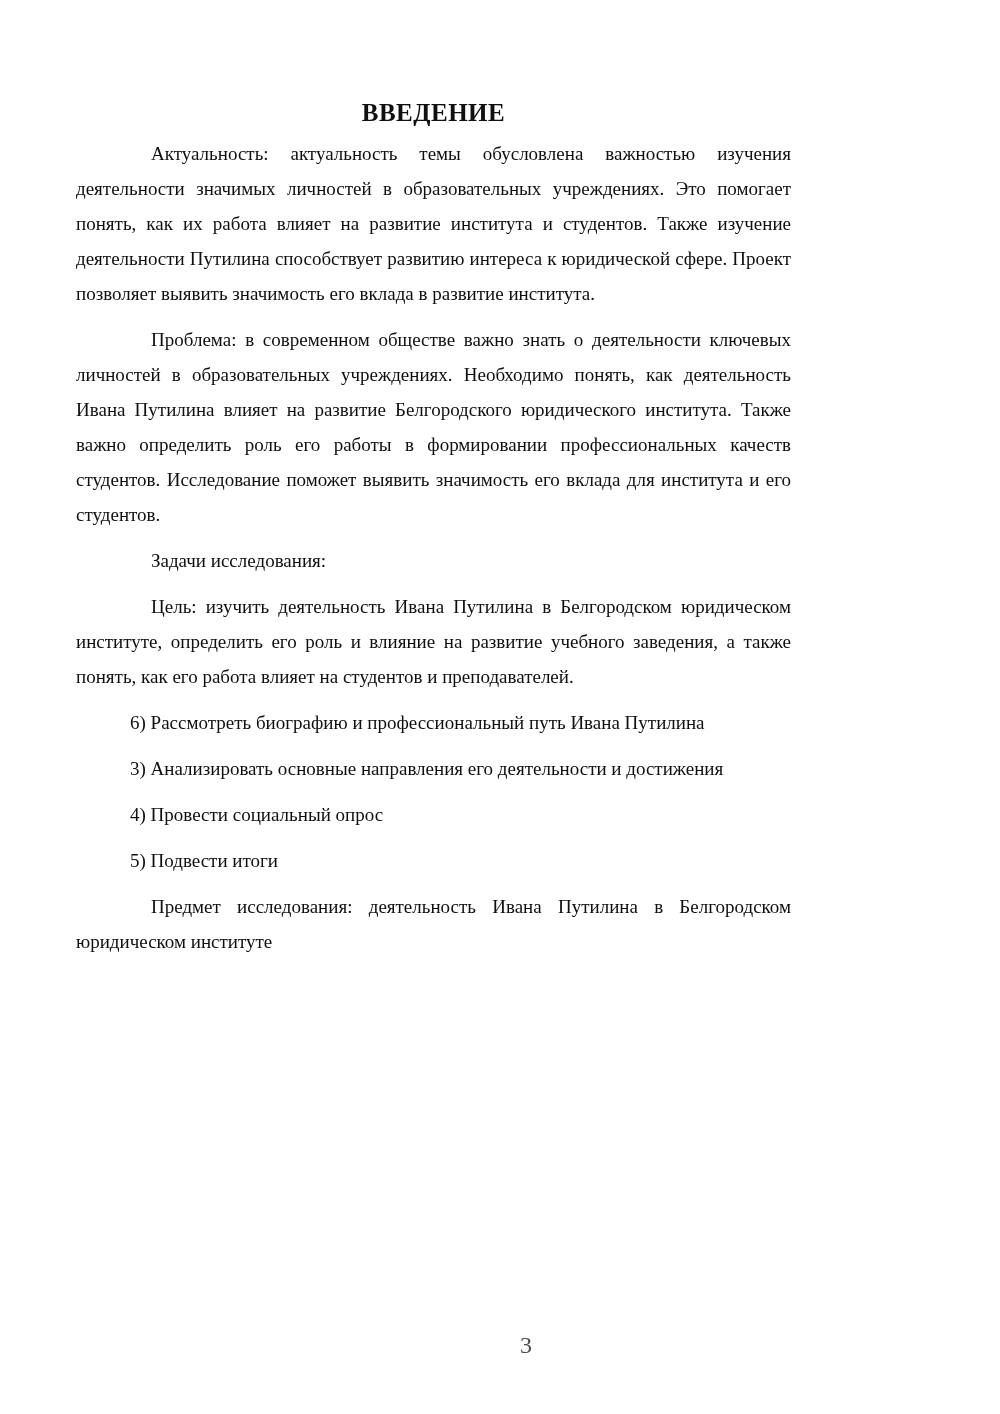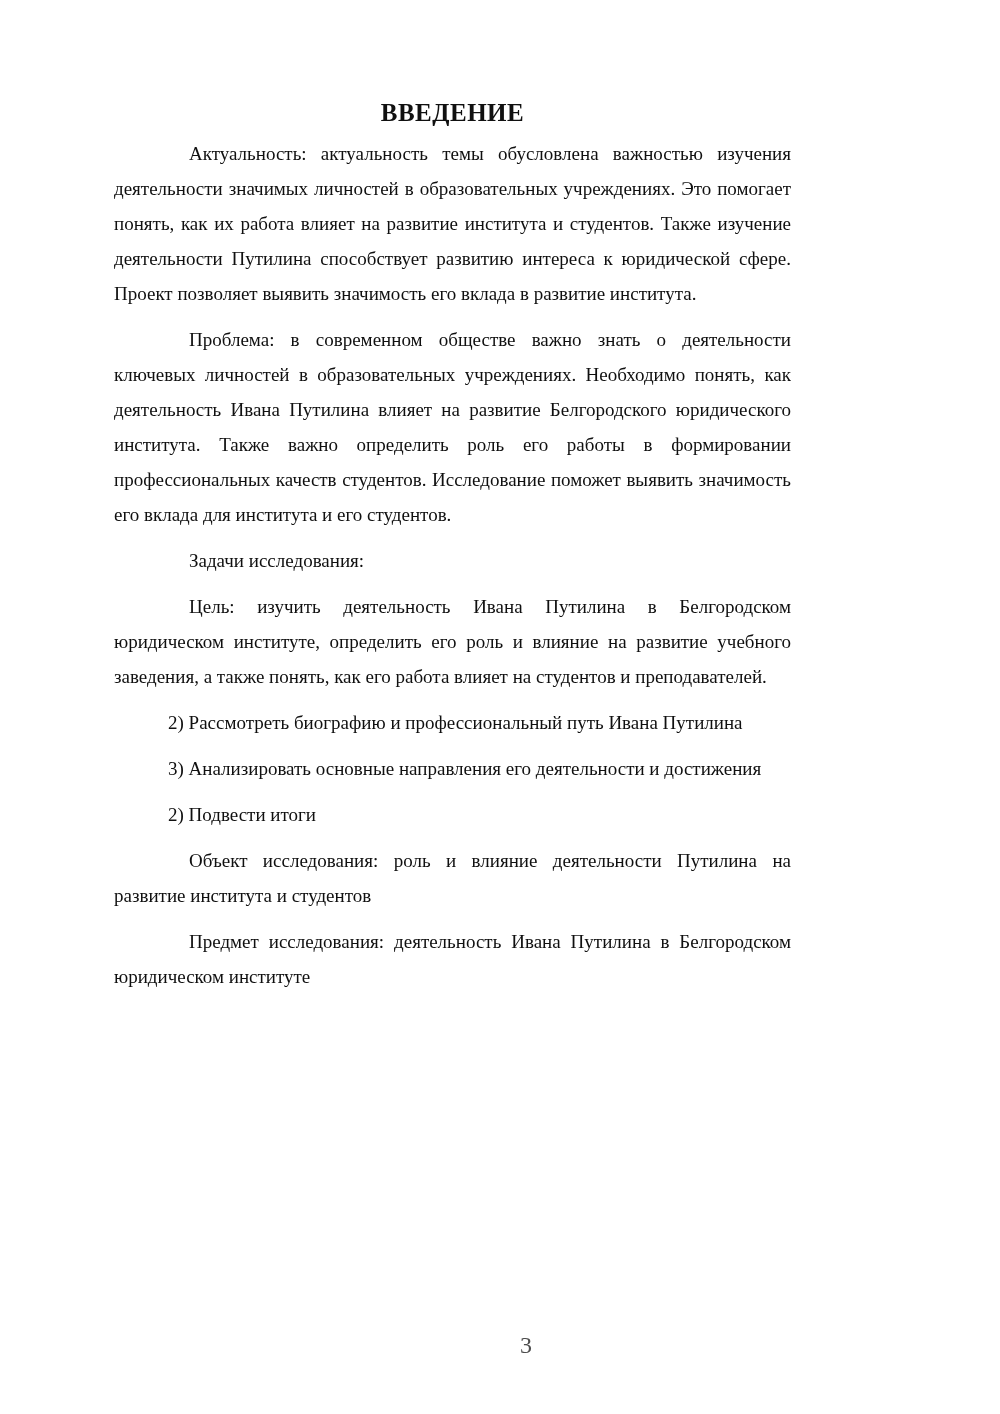--- a/index.html
+++ b/index.html
@@ -6,21 +6,21 @@
     margin: 0;
     padding: 0;
     background: #ffffff;
   }
   .page {
     position: relative;
     width: 861px;
     height: 1414px;
     background: #ffffff;
     box-sizing: border-box;
-    padding: 95px 70px 0 114px;
+    padding: 95px 70px 0 76px;
     font-family: "Liberation Serif", "DejaVu Serif", serif;
     color: #101010;
     overflow: hidden;
   }
   .doc-title {
     margin: 0 0 6px 0;
     font-size: 25px;
     font-weight: bold;
     line-height: 35px;
     text-align: center;
@@ -58,25 +58,25 @@
 
   <p class="para">Актуальность: актуальность темы обусловлена важностью изучения деятельности значимых личностей в образовательных учреждениях. Это помогает понять, как их работа влияет на развитие института и студентов. Также изучение деятельности Путилина способствует развитию интереса к юридической сфере. Проект позволяет выявить значимость его вклада в развитие института.</p>
 
   <p class="para">Проблема: в современном обществе важно знать о деятельности ключевых личностей в образовательных учреждениях. Необходимо понять, как деятельность Ивана Путилина влияет на развитие Белгородского юридического института. Также важно определить роль его работы в формировании профессиональных качеств студентов. Исследование поможет выявить значимость его вклада для института и его студентов.</p>
 
   <p class="para">Задачи исследования:</p>
 
   <p class="para">Цель: изучить деятельность Ивана Путилина в Белгородском юридическом институте, определить его роль и влияние на развитие учебного заведения, а также понять, как его работа влияет на студентов и преподавателей.</p>
 
 
-  <p class="para list-item">2) Рассмотреть биографию и профессиональный путь Ивана Путилина</p>
+  <p class="para list-item">6) Рассмотреть биографию и профессиональный путь Ивана Путилина</p>
 
   <p class="para list-item">3) Анализировать основные направления его деятельности и достижения</p>
 
+  <p class="para list-item">4) Провести социальный опрос</p>
 
-  <p class="para list-item">2) Подвести итоги</p>
+  <p class="para list-item">5) Подвести итоги</p>
 
-  <p class="para">Объект исследования: роль и влияние деятельности Путилина на развитие института и студентов</p>
 
   <p class="para">Предмет исследования: деятельность Ивана Путилина в Белгородском юридическом институте</p>
 
   <div class="page-number">3</div>
 </div>
 
 </body></html>

